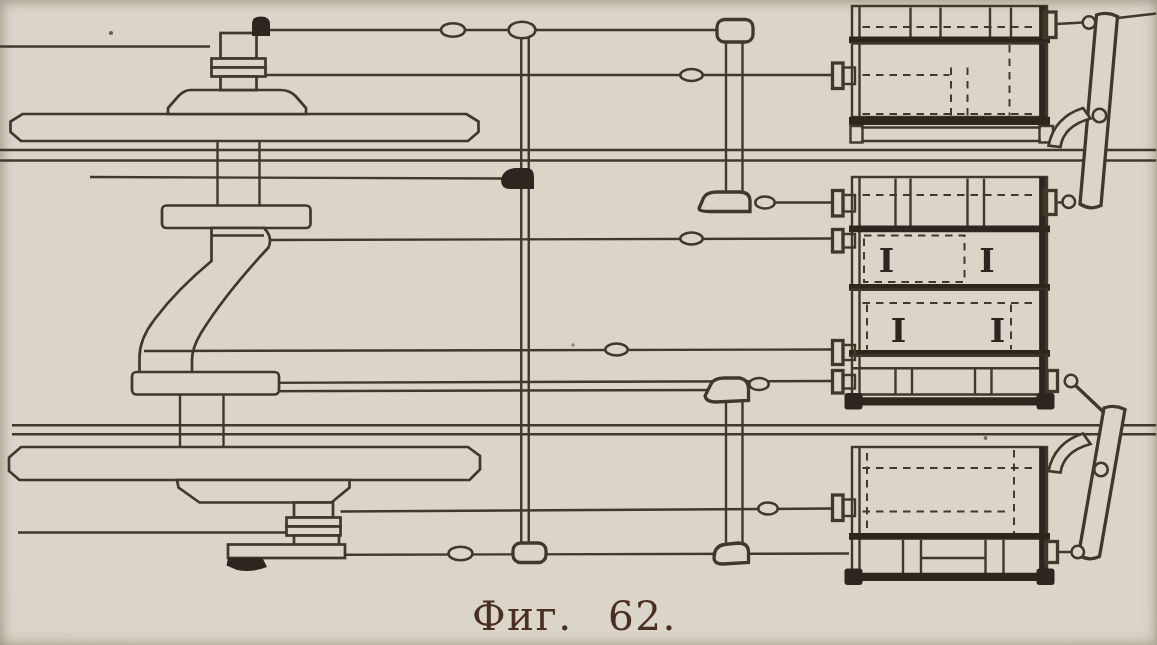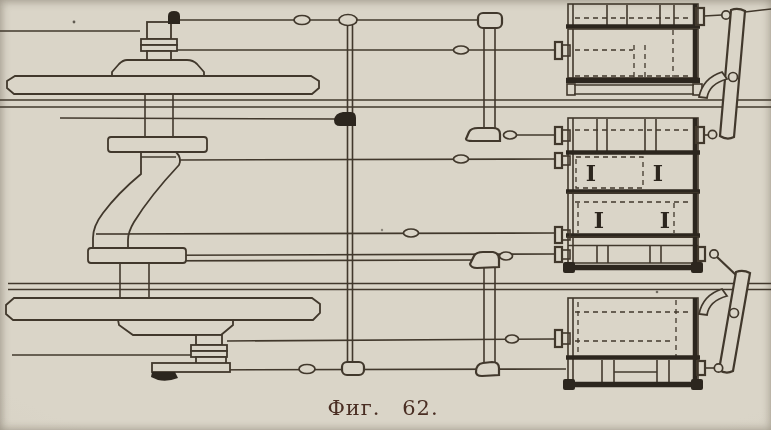--- a/index.html
+++ b/index.html
@@ -16,21 +16,21 @@
   .hv{stroke:var(--ink-heavy);stroke-width:4.5;fill:none}
   .hv5{stroke:var(--ink-heavy);stroke-width:5.5;fill:none}
   .dsh{stroke:var(--ink);stroke-width:1.3;fill:none;stroke-dasharray:5 4}
   .fp{fill:var(--paper);stroke:var(--ink);stroke-width:1.8}
   .fph{fill:var(--paper);stroke:var(--ink);stroke-width:2.2}
   .ov{fill:var(--paper);stroke:var(--ink);stroke-width:1.7}
   .dk{fill:var(--ink-heavy);stroke:none}
   .ibm{font-family:"DejaVu Serif",serif;font-size:22px;font-weight:bold;fill:var(--ink-heavy);text-anchor:middle}
   #caption{
     position:absolute;left:268px;top:396px;width:230px;text-align:center;
-    font-size:21px;color:var(--caption);letter-spacing:1px;word-spacing:14px;
+    font-size:27px;color:var(--caption);letter-spacing:1px;word-spacing:14px;
   }
 </style>
 </head>
 <body>
 
 <div id="plate">
 <svg width="771" height="430" viewBox="0 0 771 430">
 
   <g>
     <line class="ln" x1="0" y1="100" x2="771" y2="100"></line>

